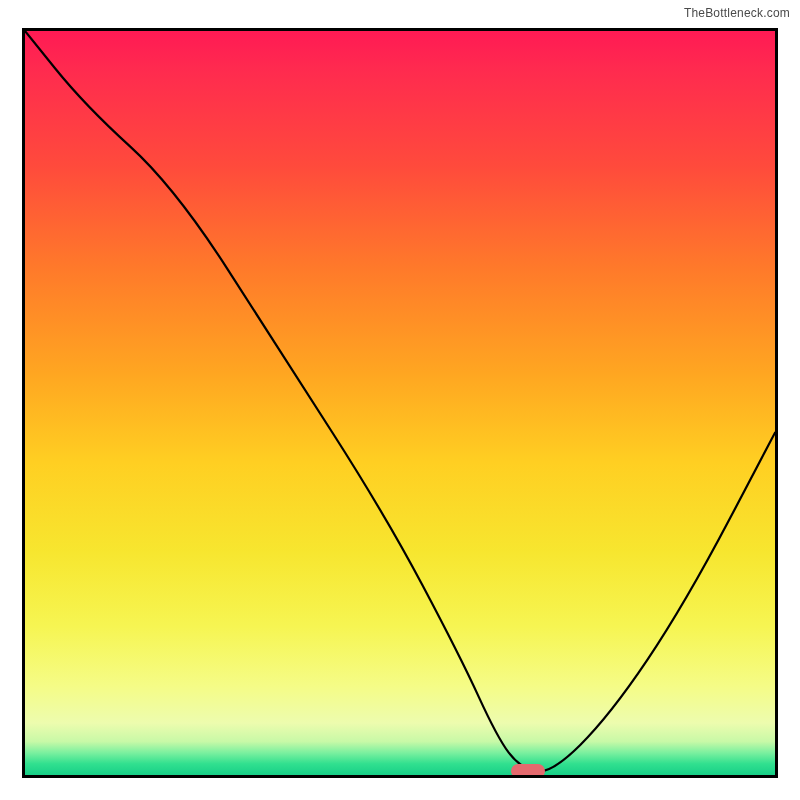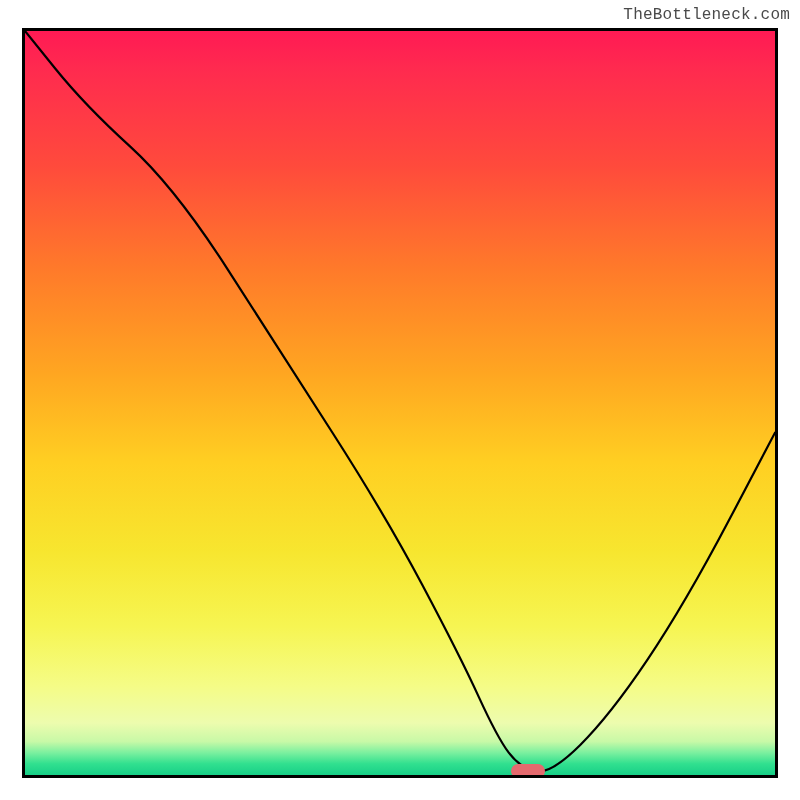--- a/index.html
+++ b/index.html
@@ -9,25 +9,24 @@
     height: 800px;
     background: #ffffff;
     font-family: Arial, Helvetica, sans-serif;
     position: relative;
   }
   .watermark {
     position: absolute;
     top: 6px;
     right: 10px;
     color: #4a4a4a;
-    font-size: 16px;
+    font-size: 12px;
     font-weight: 500;
     z-index: 10;
     letter-spacing: 0.2px;
-    font-family: Liberation Mono, monospace;
   }
   .plot-frame {
     position: absolute;
     top: 28px;
     left: 22px;
     width: 756px;
     height: 750px;
     border: 3px solid #000;
     box-sizing: border-box;
     overflow: hidden;

